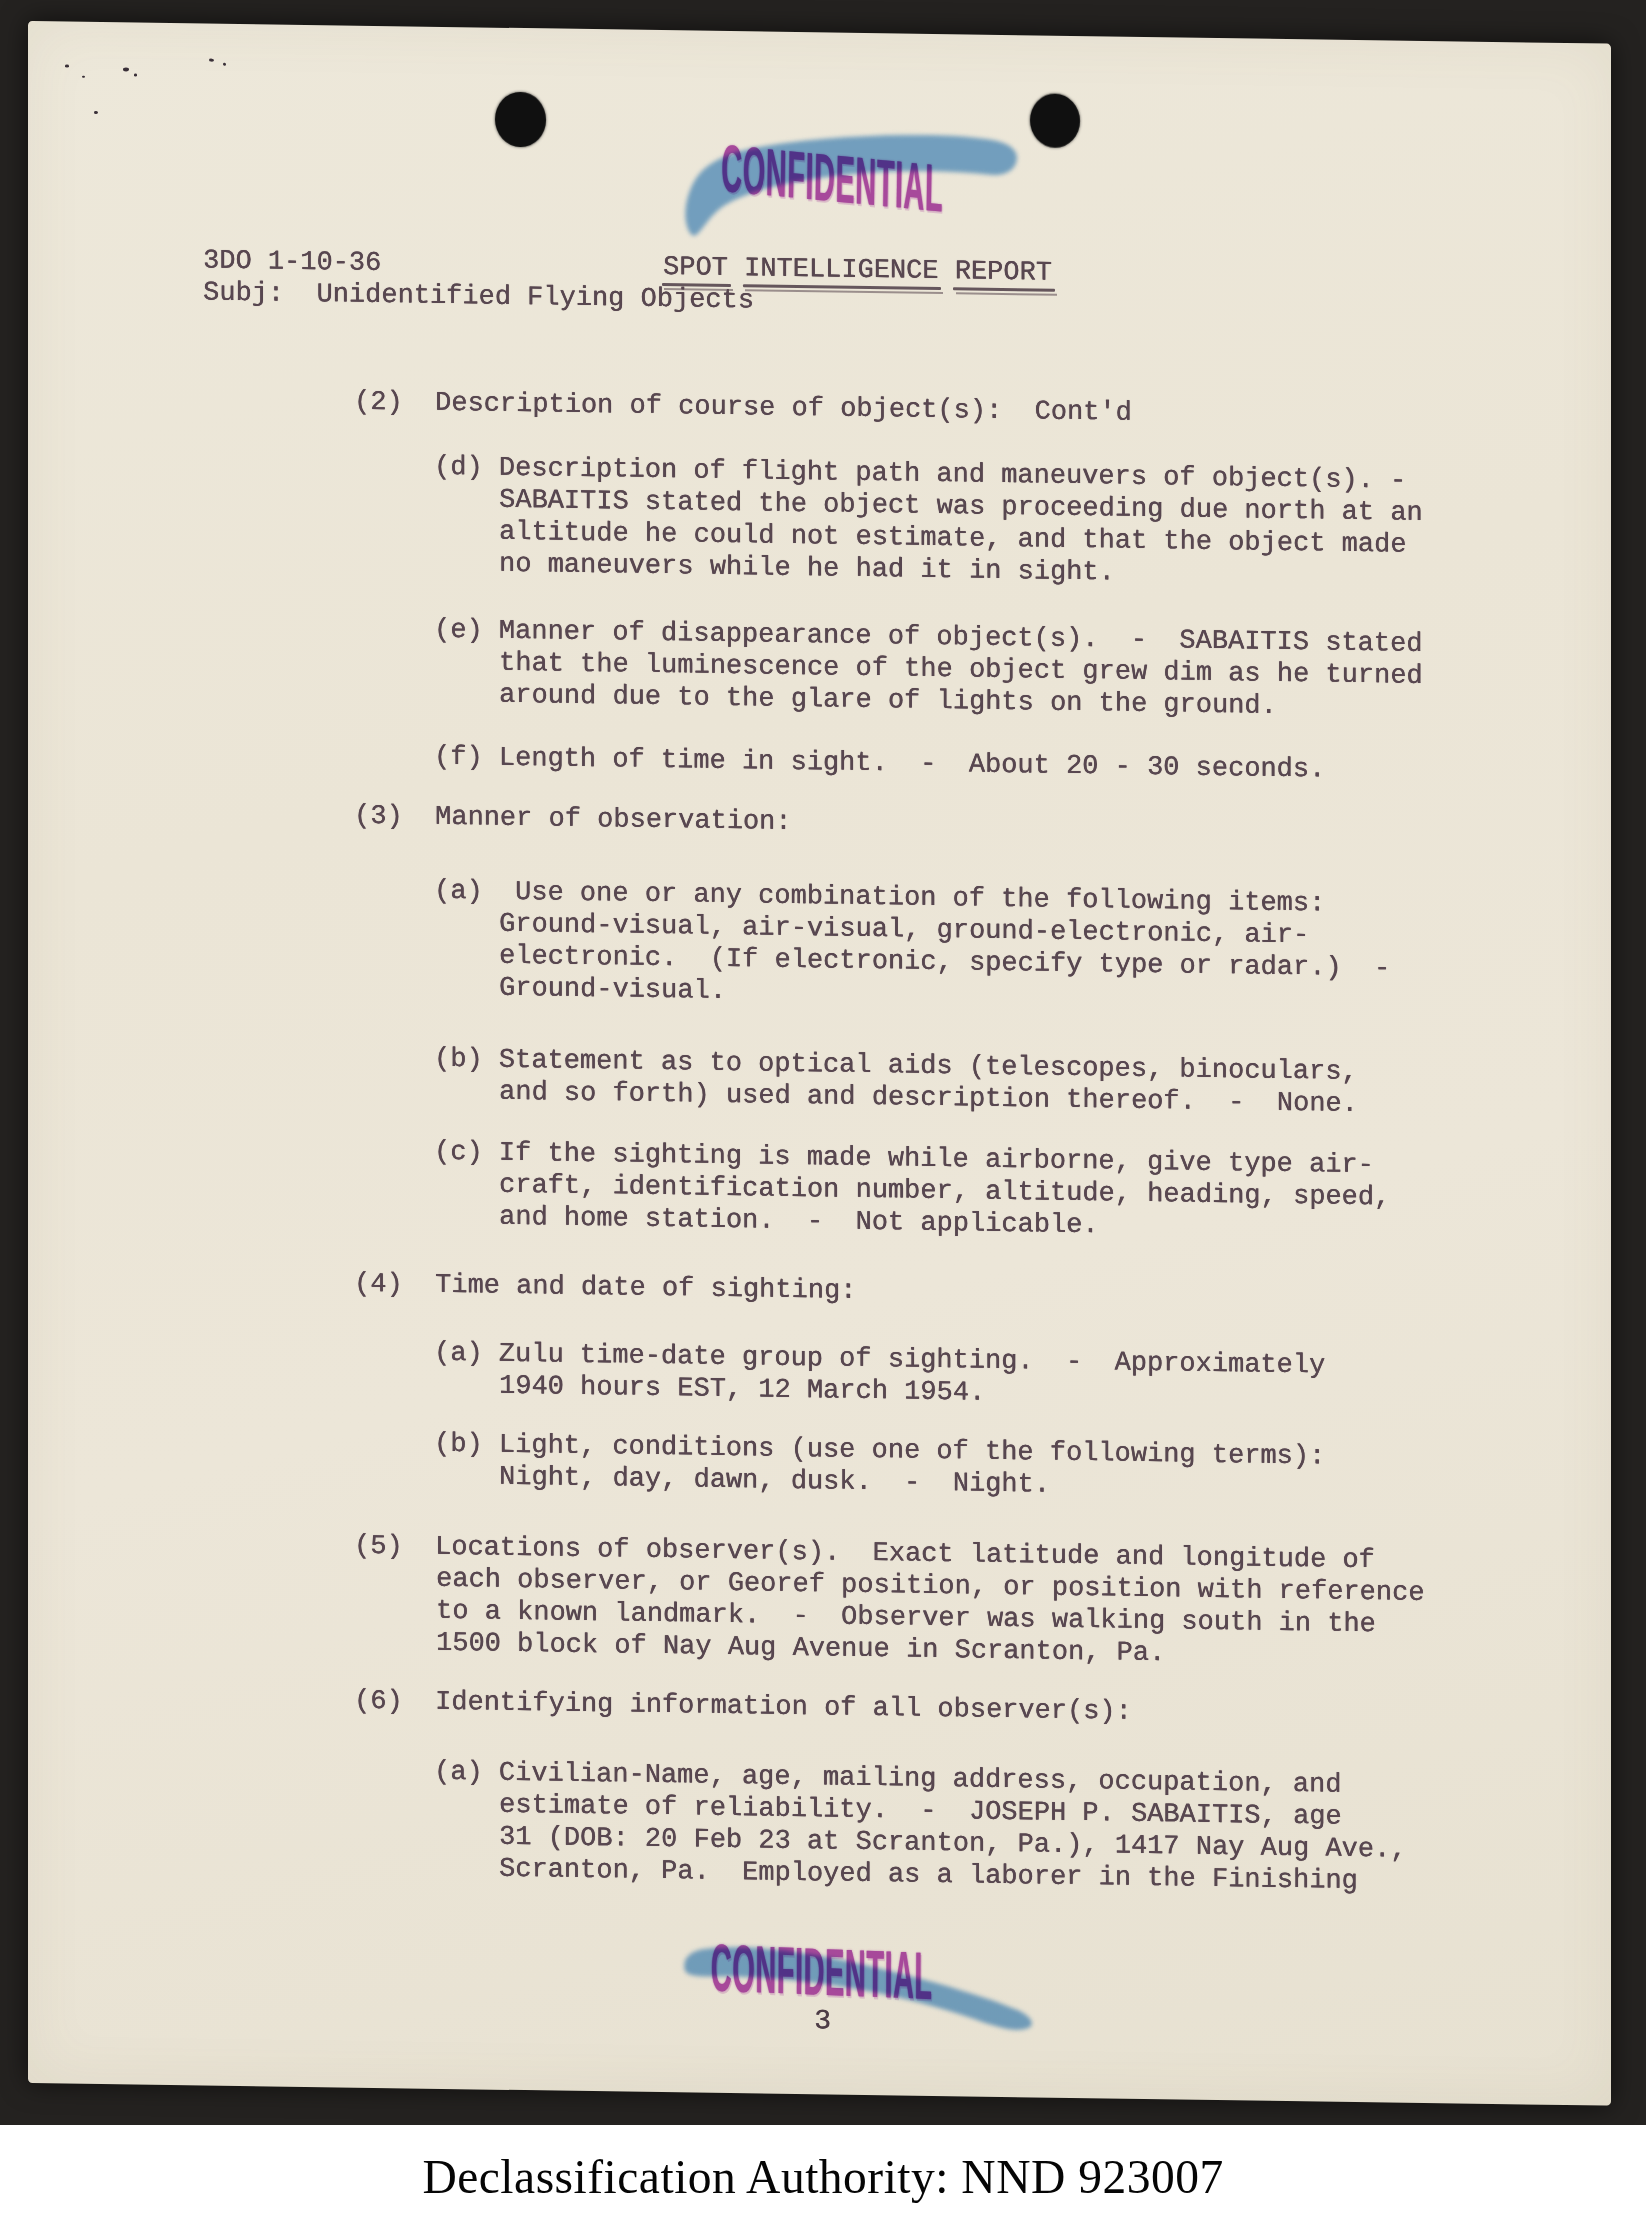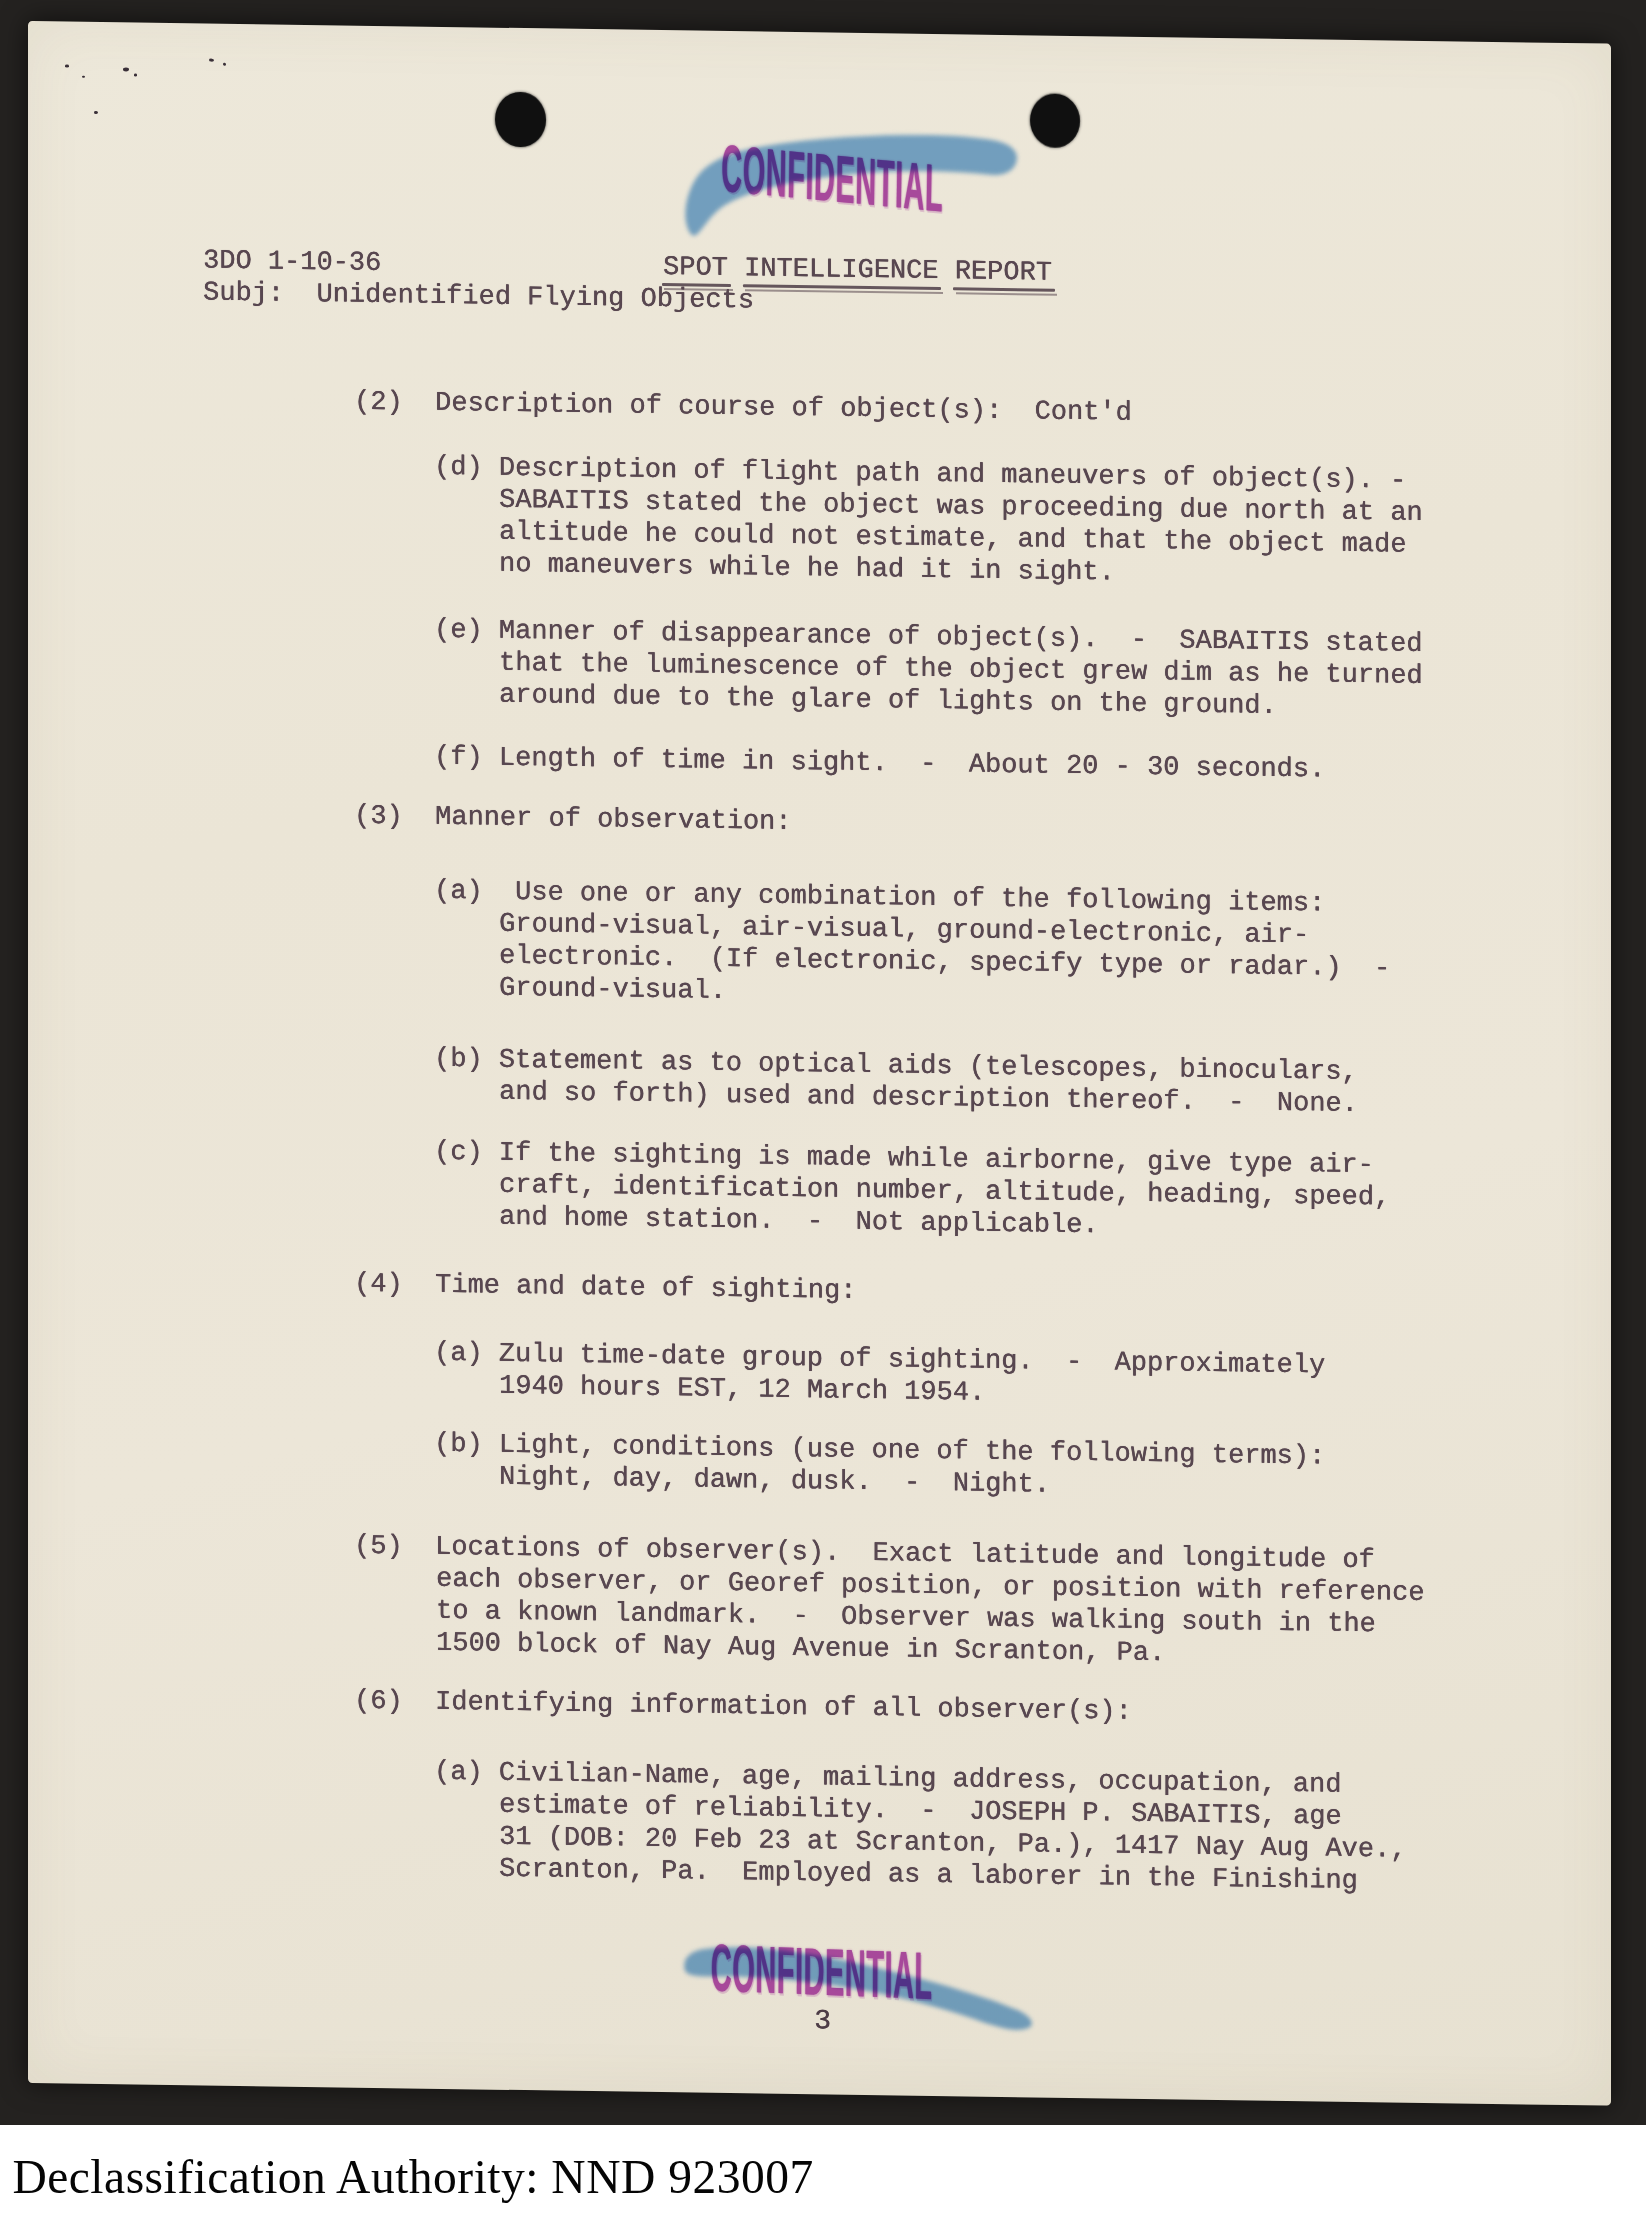--- a/index.html
+++ b/index.html
@@ -33,21 +33,21 @@
          transform-origin:left top;opacity:.92;
          text-shadow:0 0 1.5px rgba(162,60,150,.6), 1px 1px 0 rgba(162,60,150,.22), -0.5px 0 0 rgba(162,60,150,.35);}
   .stamp-top{left:694px;top:100px;transform:scaleY(2.3) rotate(2deg);}
   .stamp-bottom{left:683px;top:1900px;transform:scaleY(2.3) rotate(0.6deg);}
   
   .swipe{position:absolute;mix-blend-mode:multiply;filter:blur(2px);opacity:.82;}
   .pagenum{position:absolute;left:765px;top:1973px;width:59px;text-align:center;
            color:#4e3d47;font-size:28px;text-shadow:0.3px 0 0 currentColor;}
   
   .footer-band{position:absolute;left:0;top:2125px;width:1647px;height:102px;background:#ffffff;
-               display:flex;align-items:center;justify-content:flex-start;}
+               display:flex;align-items:center;justify-content:center;}
   .footer-text{font-family:"Liberation Serif","DejaVu Serif",serif;color:#050505;font-size:49px;
                transform:scaleX(.97);letter-spacing:0.5px;white-space:nowrap;}
 </style>
 </head>
 <body>
 
 <div class="stage">
 
   <div class="paper">
 

